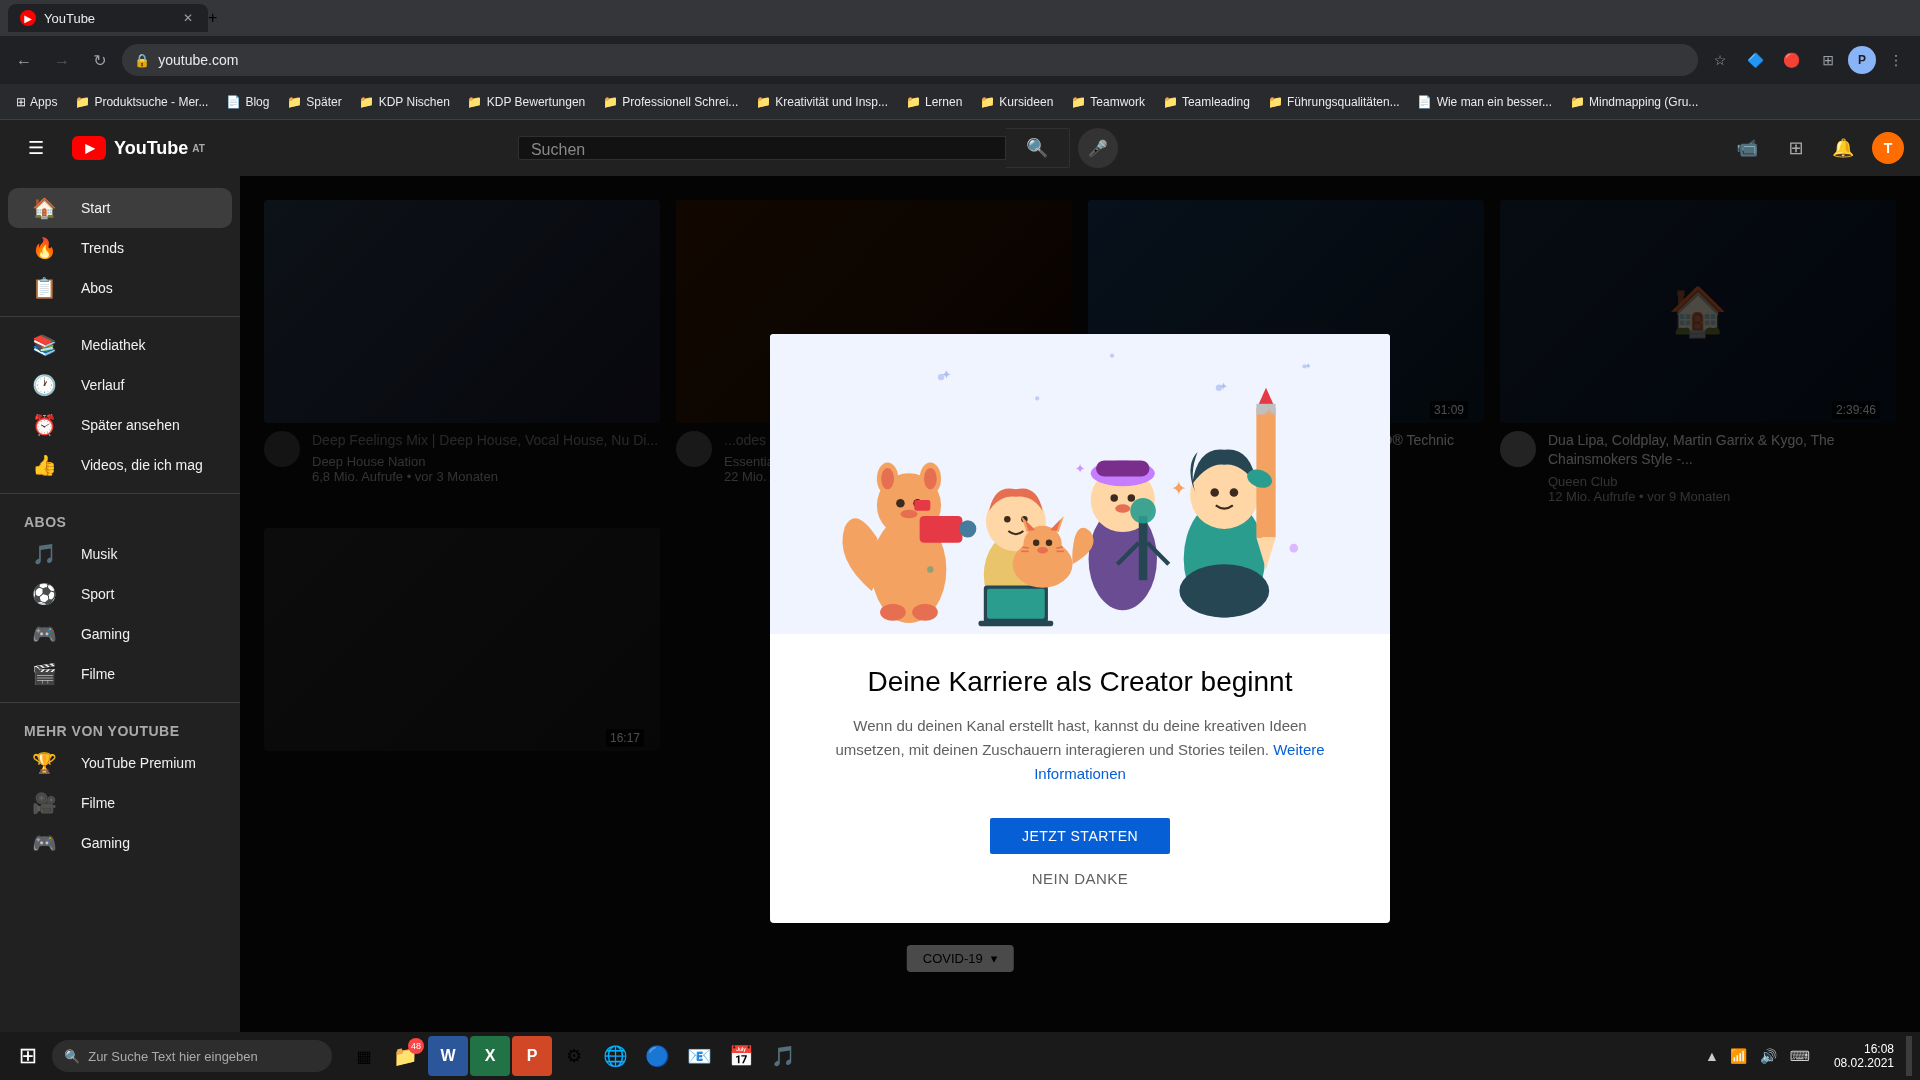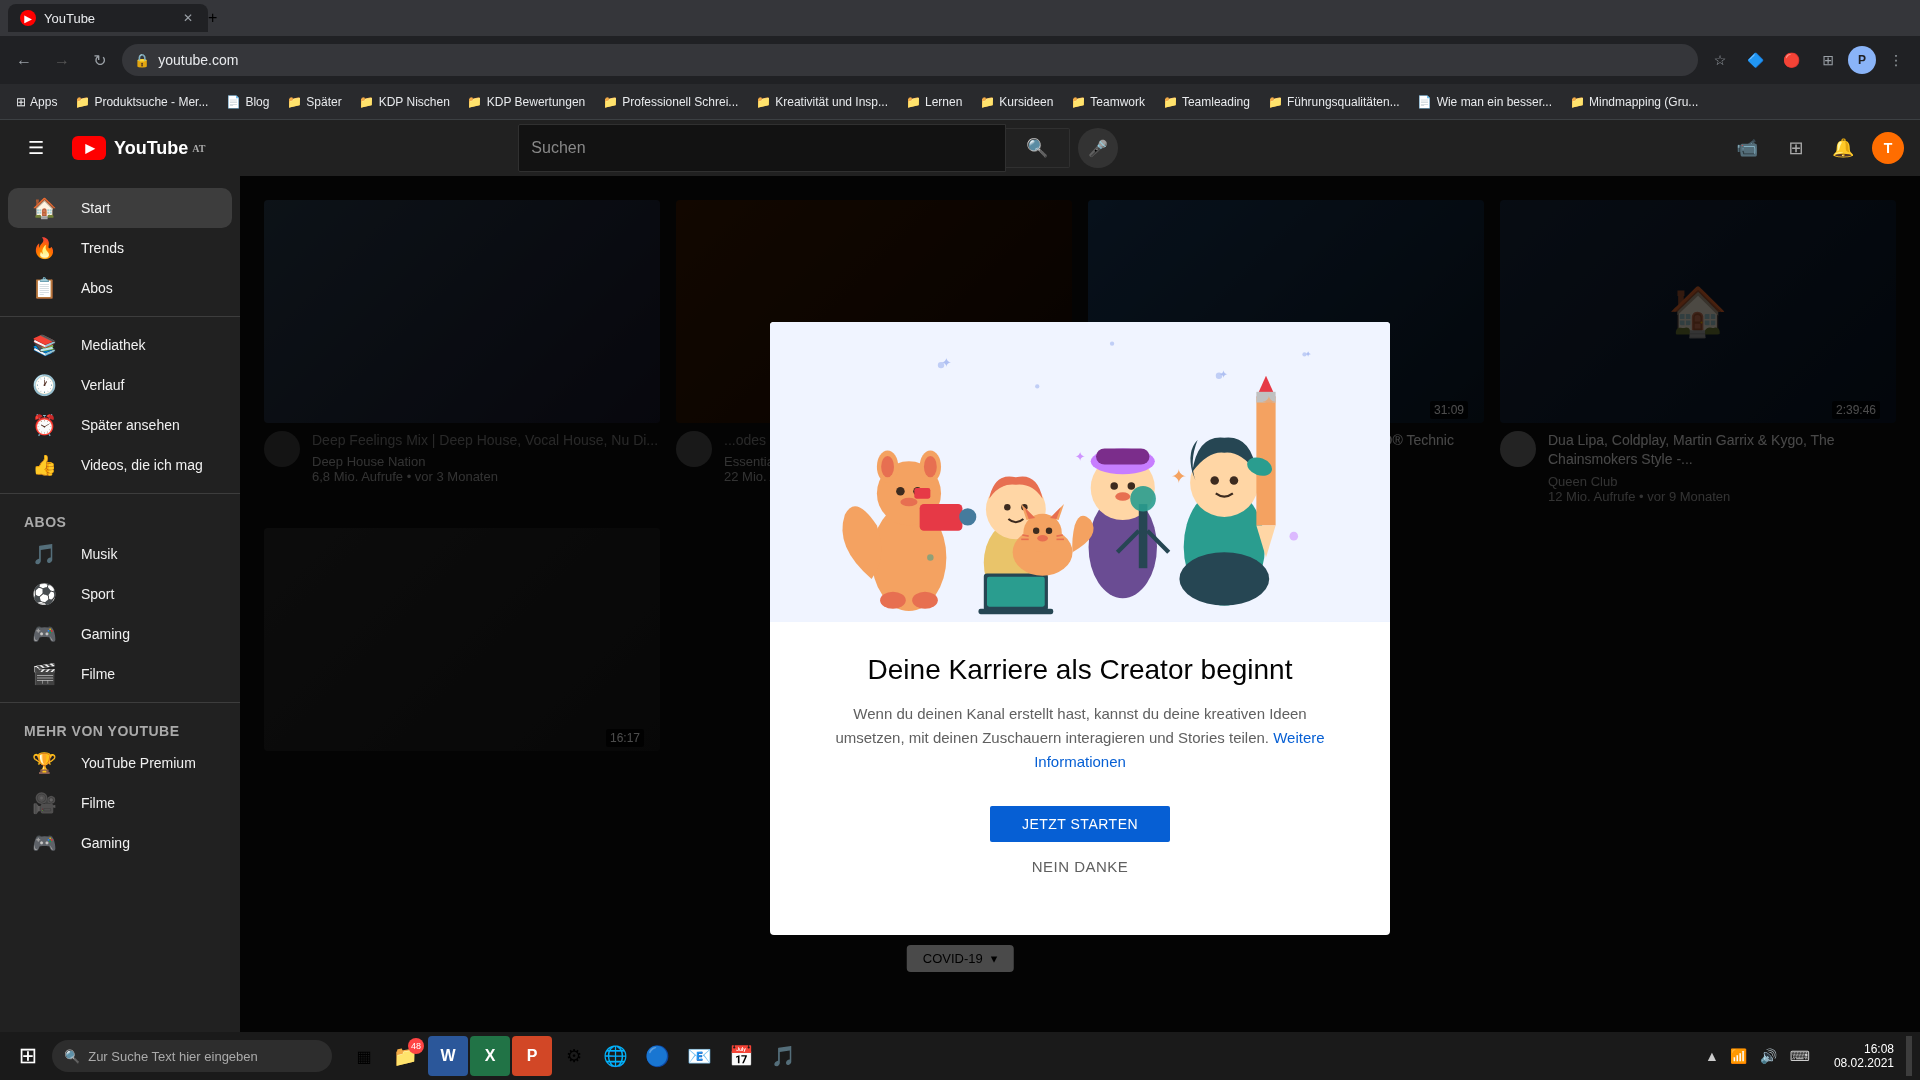--- a/index.html
+++ b/index.html
@@ -150,37 +150,36 @@
     .yt-logo .yt-icon::after {
       content: '▶';
       color: white;
       font-size: 12px;
       margin-left: 2px;
     }
     .yt-badge {
       font-size: 10px;
       color: #aaa;
       vertical-align: super;
-      font-family: Liberation Serif, serif;
     }
     .yt-search-container {
       flex: 1;
       display: flex;
       align-items: center;
       max-width: 600px;
       margin: 0 auto;
     }
     .yt-search-box {
       flex: 1;
-      height: 48px;
+      height: 24px;
       background: #121212;
       border: 1px solid #303030;
       border-radius: 2px 0 0 2px;
       display: flex;
-      align-items: center;
+      align-items: flex-end;
       padding: 0 12px;
       color: #888;
       font-size: 16px;
     }
     .yt-search-btn {
       width: 64px; height: 40px;
       background: #222222;
       border: 1px solid #303030;
       border-left: none;
       border-radius: 0 2px 2px 0;
@@ -349,21 +348,21 @@
       width: 100%;
       height: 300px;
       background: linear-gradient(135deg, #f0f4ff 0%, #e8f0fe 100%);
       display: flex;
       align-items: center;
       justify-content: center;
       overflow: hidden;
       position: relative;
     }
     .modal-content {
-      padding: 32px 48px 60px;
+      padding: 32px 48px 36px;
       text-align: center;
     }
     .modal-title {
       font-size: 28px;
       color: #030303;
       font-weight: 400;
       margin-bottom: 16px;
     }
     .modal-description {
       font-size: 15px;

